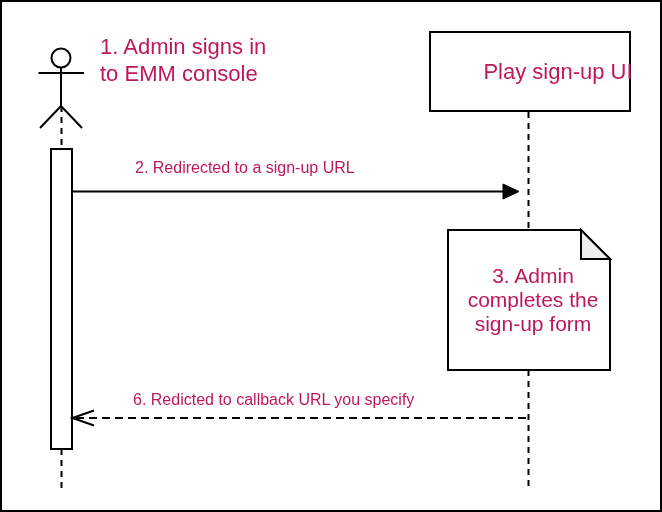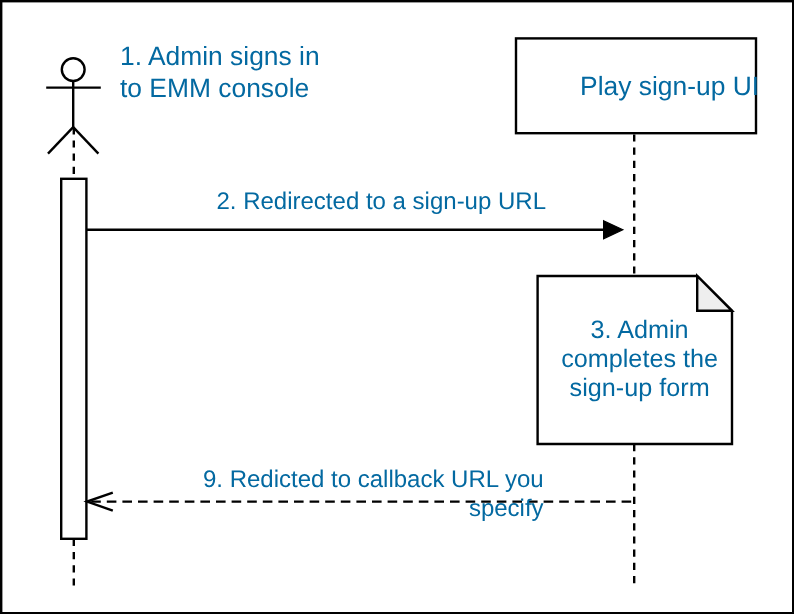--- a/index.html
+++ b/index.html
@@ -2,38 +2,38 @@
 <html><head>
 <meta charset="utf-8">
 <style>
   html, body { margin: 0; padding: 0; background: #ffffff; }
   .canvas {
     position: relative;
     width: 662px;
     height: 512px;
     background: #ffffff;
     font-family: "Liberation Sans", sans-serif;
-    color: #0369a1;
+    color: #be185d;
     overflow: hidden;
   }
   svg.layer { position: absolute; left: 0; top: 0; display: block; }
   .label { position: absolute; white-space: pre-line; }
   .actor-label {
     left: 100px; top: 33px;
     font-size: 22px; line-height: 27px; text-align: left;
   }
   .participant-label {
     left: 430px; top: 32px; width: 200px; height: 79px;
     display: flex; align-items: center; justify-content: center;
     font-size: 22px;
     padding-left: 28px;
   }
   .msg-label {
-    width: 320px; text-align: right;
-    font-size: 20px; line-height: 24px;
+    width: 320px; text-align: left;
+    font-size: 16px; line-height: 24px;
   }
   .msg2-label { left: 135px; top: 156px; }
   .msg4-label { left: 133px; top: 388px; }
   .note-label {
     left: 448px; top: 230px; width: 170px; height: 140px;
     display: flex; align-items: center; justify-content: center;
     text-align: center; font-size: 21px; line-height: 24px;
   }
 </style>
 </head>
@@ -83,19 +83,19 @@
     </g>
   </svg>
 
   <div class="label actor-label">1. Admin signs in
 to EMM console</div>
 
   <div class="label participant-label">Play sign-up UI</div>
 
   <div class="label msg-label msg2-label">2. Redirected to a sign-up URL</div>
 
-  <div class="label msg-label msg4-label">9. Redicted to callback URL you specify</div>
+  <div class="label msg-label msg4-label">6. Redicted to callback URL you specify</div>
 
   <div class="label note-label">3. Admin
 completes the
 sign-up form</div>
 
 </div>
 
 </body></html>

